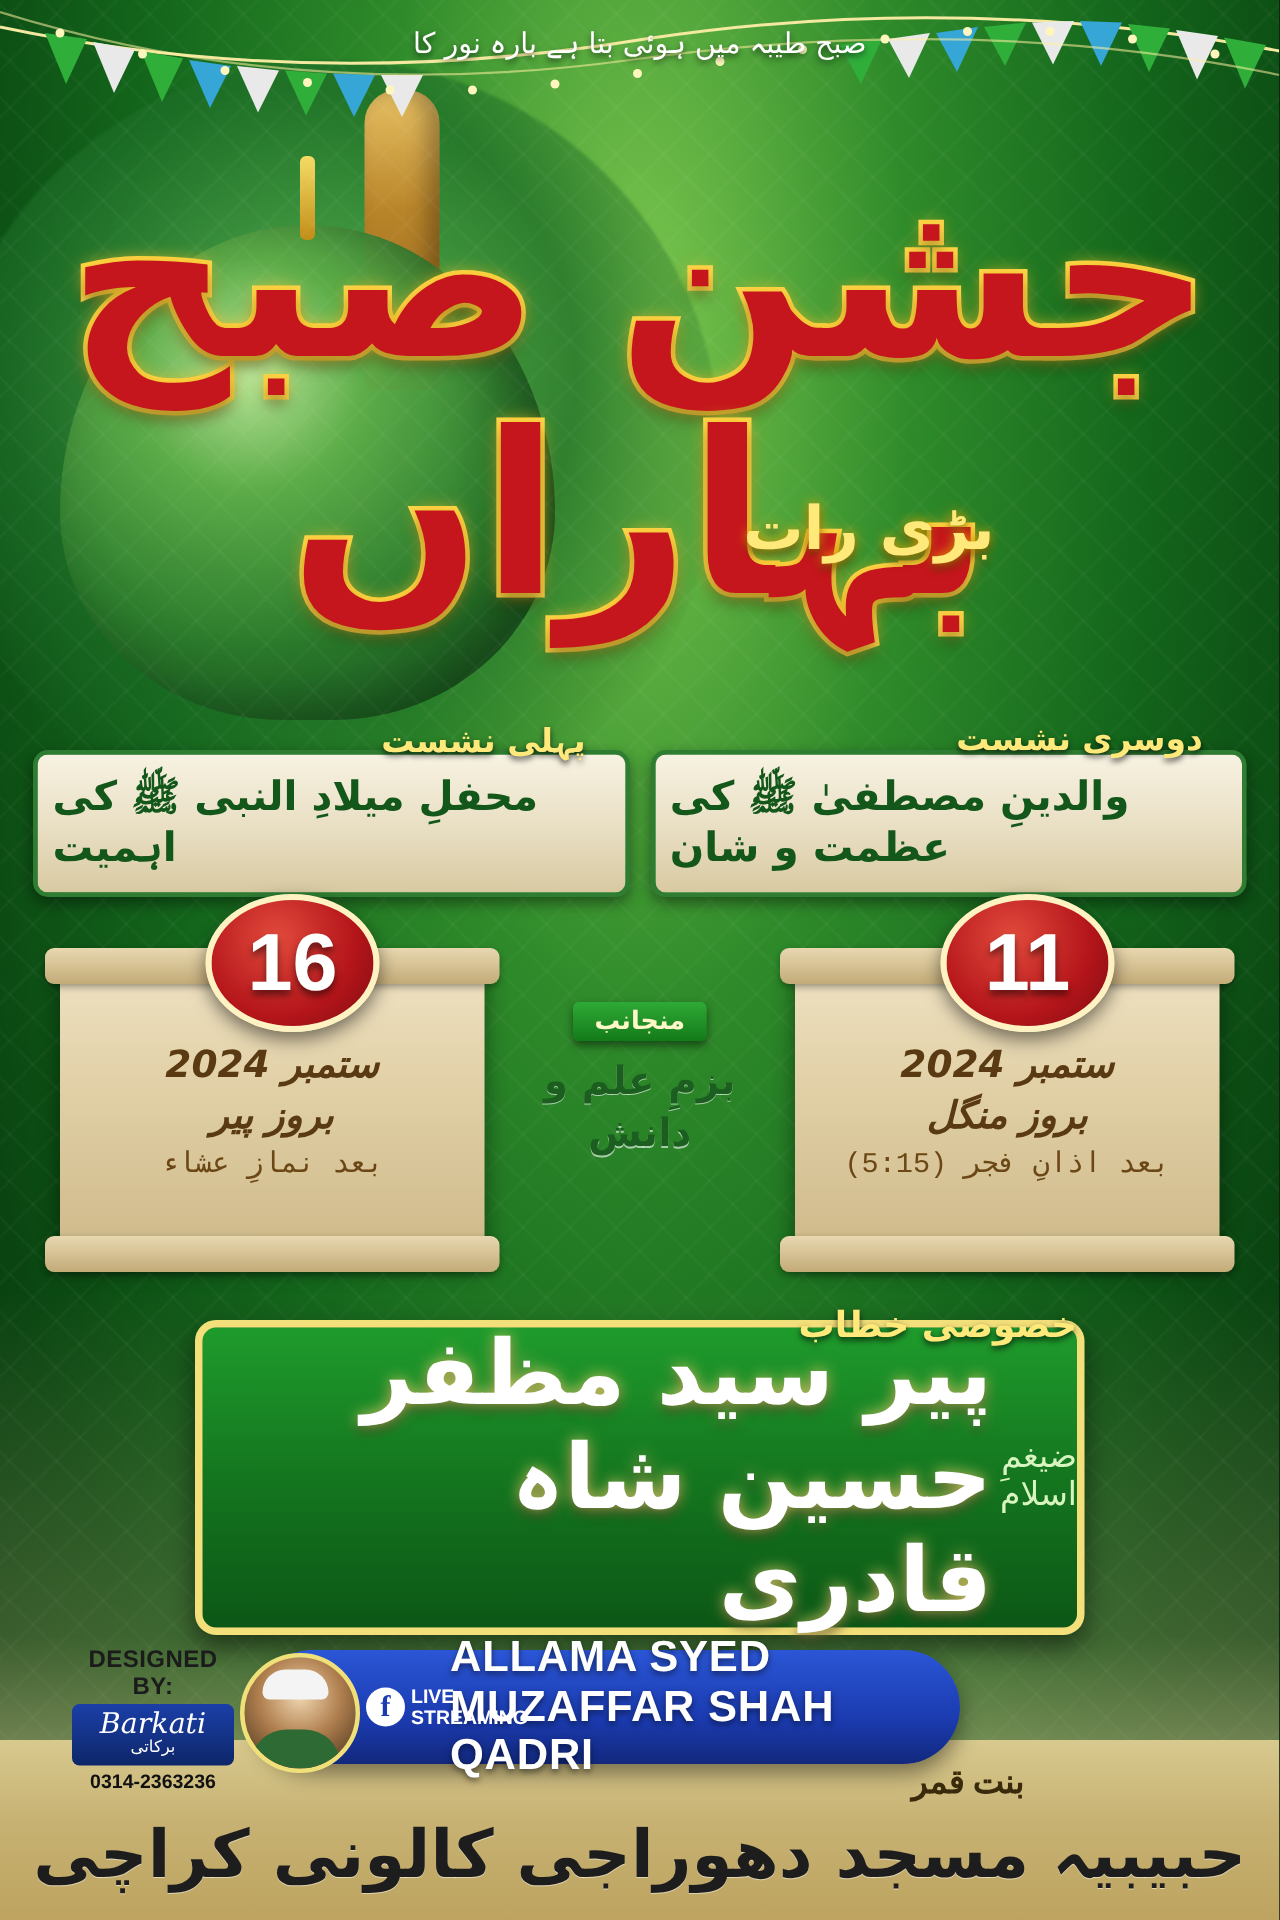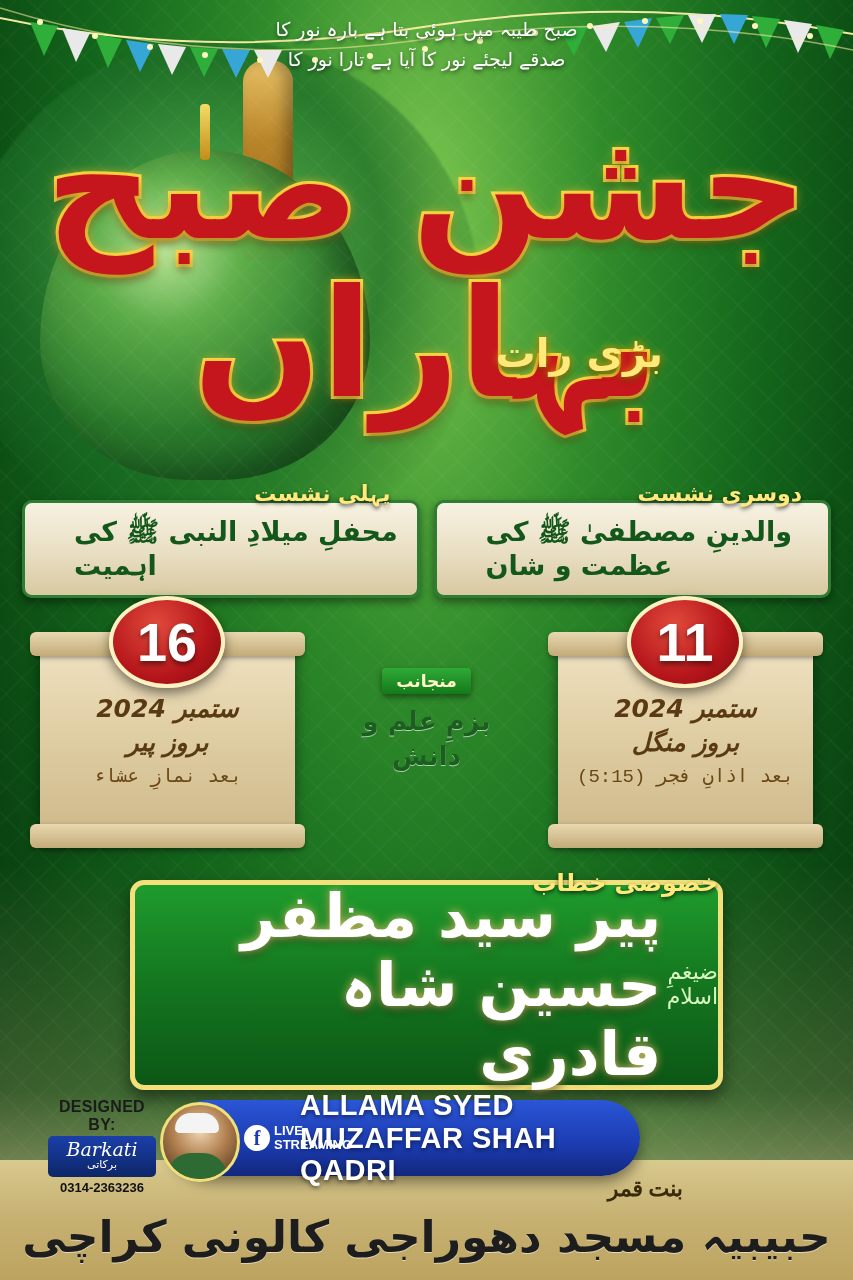--- a/index.html
+++ b/index.html
@@ -149,21 +149,20 @@
     position: relative;
     flex: 1;
     height: 92px;
     background: linear-gradient(180deg, #f7f2e2 0%, #e8dec2 55%, #d8c9a1 100%);
     border: 3px solid #2e7d32;
     border-radius: 10px;
     box-shadow: 0 4px 10px rgba(0,0,0,0.45);
     display: flex;
     align-items: center;
     justify-content: center;
-    padding-left: 39px;
   }
   .session-label {
     position: absolute;
     top: -22px;
     right: 26px;
     font-family: "DejaVu Sans", sans-serif;
     font-size: 22px;
     font-weight: bold;
     color: #ffe97a;
     text-shadow: 0 2px 4px rgba(0,0,0,0.75);
@@ -182,21 +181,21 @@
   .dates {
     position: absolute;
     left: 40px; right: 40px; top: 640px;
     display: flex;
     flex-direction: row-reverse;
     justify-content: space-between;
     direction: rtl;
   }
   .scroll {
     position: relative;
-    width: 255px;
+    width: 283px;
     height: 200px;
     background: linear-gradient(180deg, #f0e3c4 0%, #e2d1a8 40%, #cdb888 100%);
     border-radius: 8px;
     box-shadow: 0 6px 14px rgba(0,0,0,0.45);
   }
   .scroll:before, .scroll:after {
     content: "";
     position: absolute;
     left: -10px; right: -10px;
     height: 24px;
@@ -508,21 +507,20 @@
         <circle cx="590" cy="26" r="3"></circle>
         <circle cx="645" cy="21" r="3"></circle>
       <circle cx="700" cy="21" r="3"></circle>
         <circle cx="755" cy="26" r="3"></circle>
         <circle cx="810" cy="36" r="3"></circle>
     </g>
   </svg>
 
   <div class="couplet">
     <div>صبح طیبہ میں ہوئی بتا ہے بارہ نور کا</div>
-    <div>صدقے لیجئے نور کا آیا ہے تارا نور کا</div>
   </div>
 
   <div class="title-wrap">
     <div class="title-main">جشن صبح بہاراں</div>
   </div>
   <div class="title-sub">بڑی رات</div>
 
   <div class="sessions">
     <div class="session">
       <div class="session-label">پہلی نشست</div>

